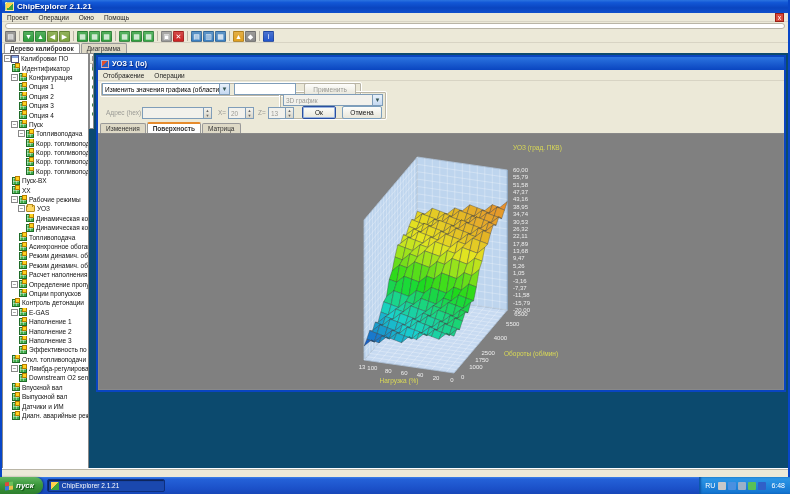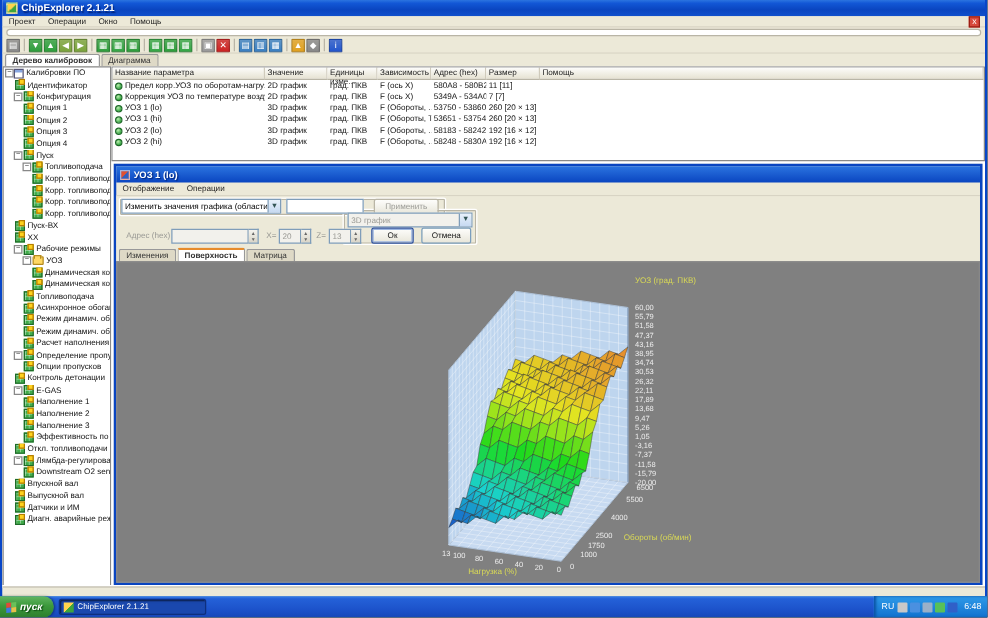--- a/index.html
+++ b/index.html
@@ -36,21 +36,21 @@
   .tree-row .lbl{font-size:6.5px;color:#111;margin-left:2px;}
   .expander{width:7px;height:7px;border:1px solid #888;background:#fff;color:#333;
     font-size:6px;line-height:5px;text-align:center;flex:none;}
   .ico-map{width:8px;height:8px;flex:none;margin-left:1px;border:1px solid #1e6b28;background:
     linear-gradient(#ffffff66 1px,transparent 1px),linear-gradient(90deg,#ffffff66 1px,transparent 1px),#3fae49;
     background-size:3px 3px;position:relative;}
   .ico-map::after{content:"";position:absolute;right:-1px;top:-2px;width:3px;height:3px;background:#ffd21e;border:1px solid #b57d00;}
   .ico-folder{width:9px;height:7px;flex:none;margin-left:1px;background:#ffd863;border:1px solid #b58a1e;border-radius:1px;position:relative;}
   .ico-folder::before{content:"";position:absolute;left:0;top:-2px;width:4px;height:2px;background:#ffd863;border:1px solid #b58a1e;border-bottom:none;}
   .ico-app{width:8px;height:8px;flex:none;background:#fff;border:1px solid #557;box-shadow:inset 0 2px 0 #88a6e0;}
-  #right-area{flex:1;display:flex;flex-direction:column;background:#ffffff;overflow:hidden;}
+  #right-area{flex:1;display:flex;flex-direction:row;background:#0c4a6e;overflow:hidden;}
   
   #param-table{height:76px;background:#fff;border:1px solid #888;overflow:hidden;}
   .th-row,.tb-row{display:flex;}
   .th-cell{font-size:6.5px;color:#222;background:linear-gradient(#fdfdfb,#e6e2d2);
     border-right:1px solid #cfcabb;border-bottom:1px solid #b9b5a6;padding:1px 2px;height:10px;}
   .tb-cell{font-size:6.5px;color:#111;padding:0 2px;height:9px;line-height:9px;white-space:nowrap;overflow:hidden;}
   .tb-row .c0{display:flex;align-items:center;gap:2px;}
   .dot{width:6px;height:6px;border-radius:50%;flex:none;
     background:radial-gradient(circle at 35% 30%,#bdf0b0,#3fae49 70%);border:1px solid #1e6b28;}
   

